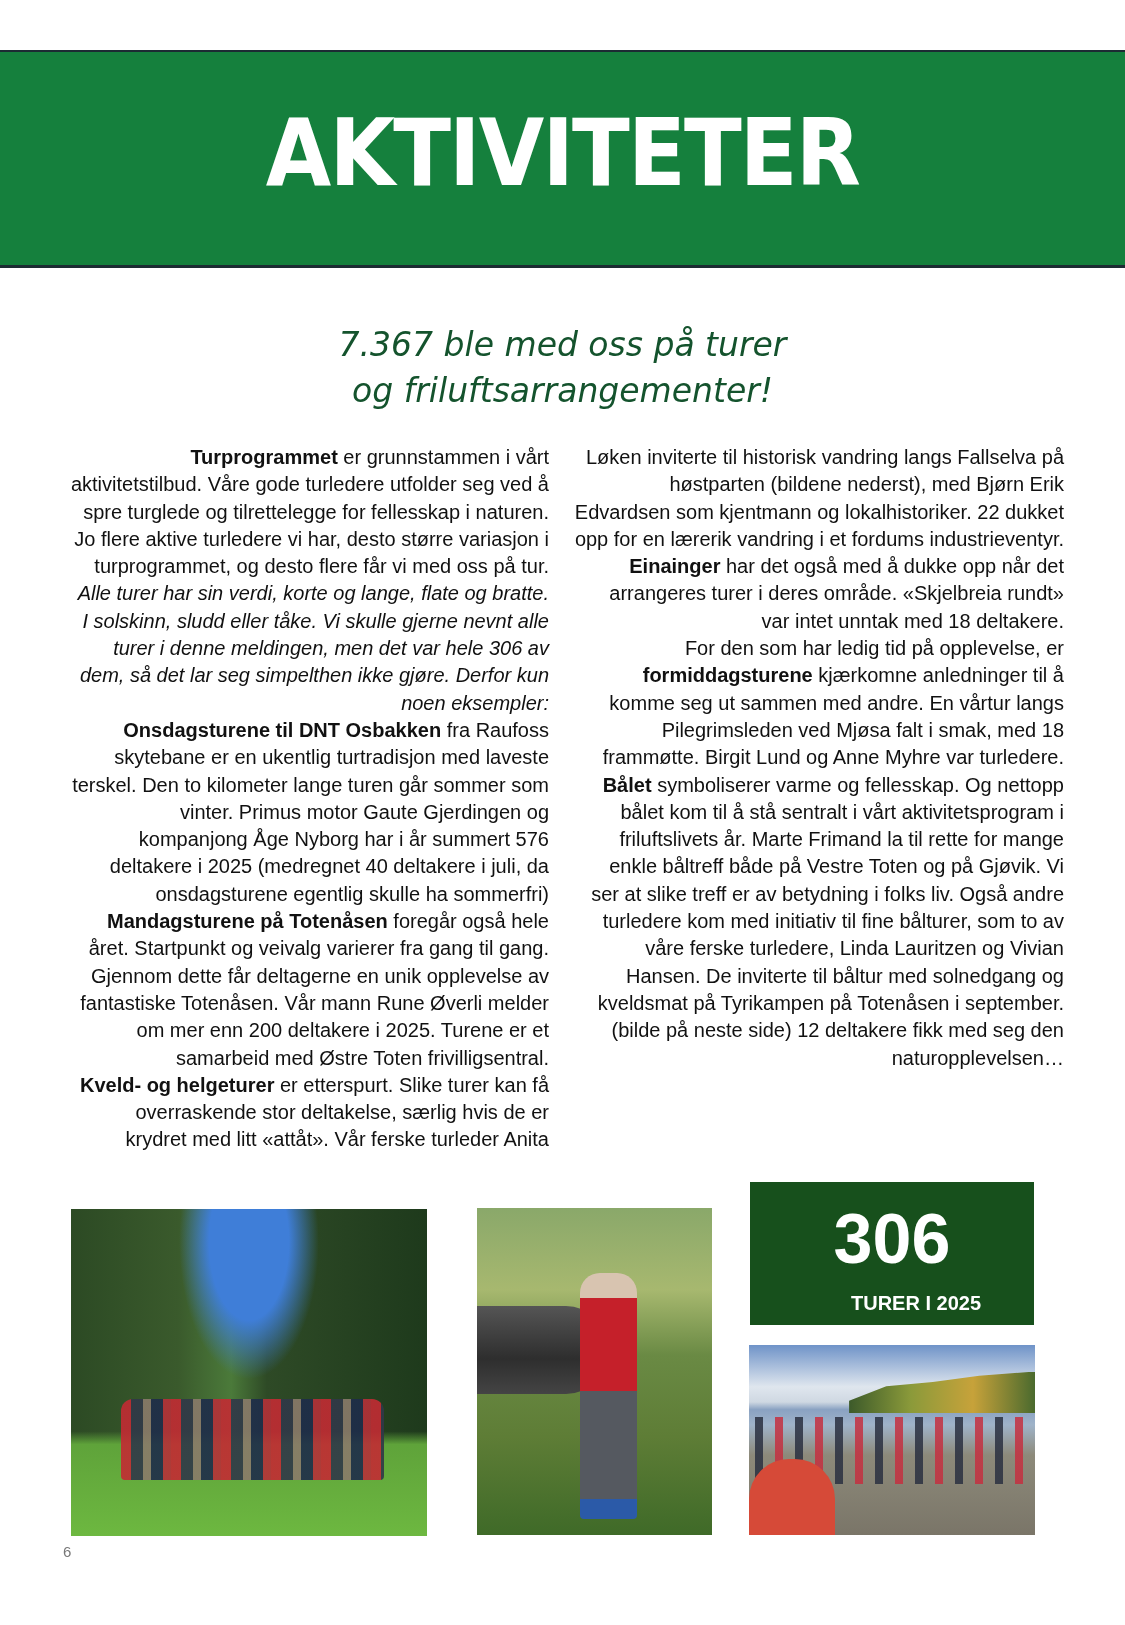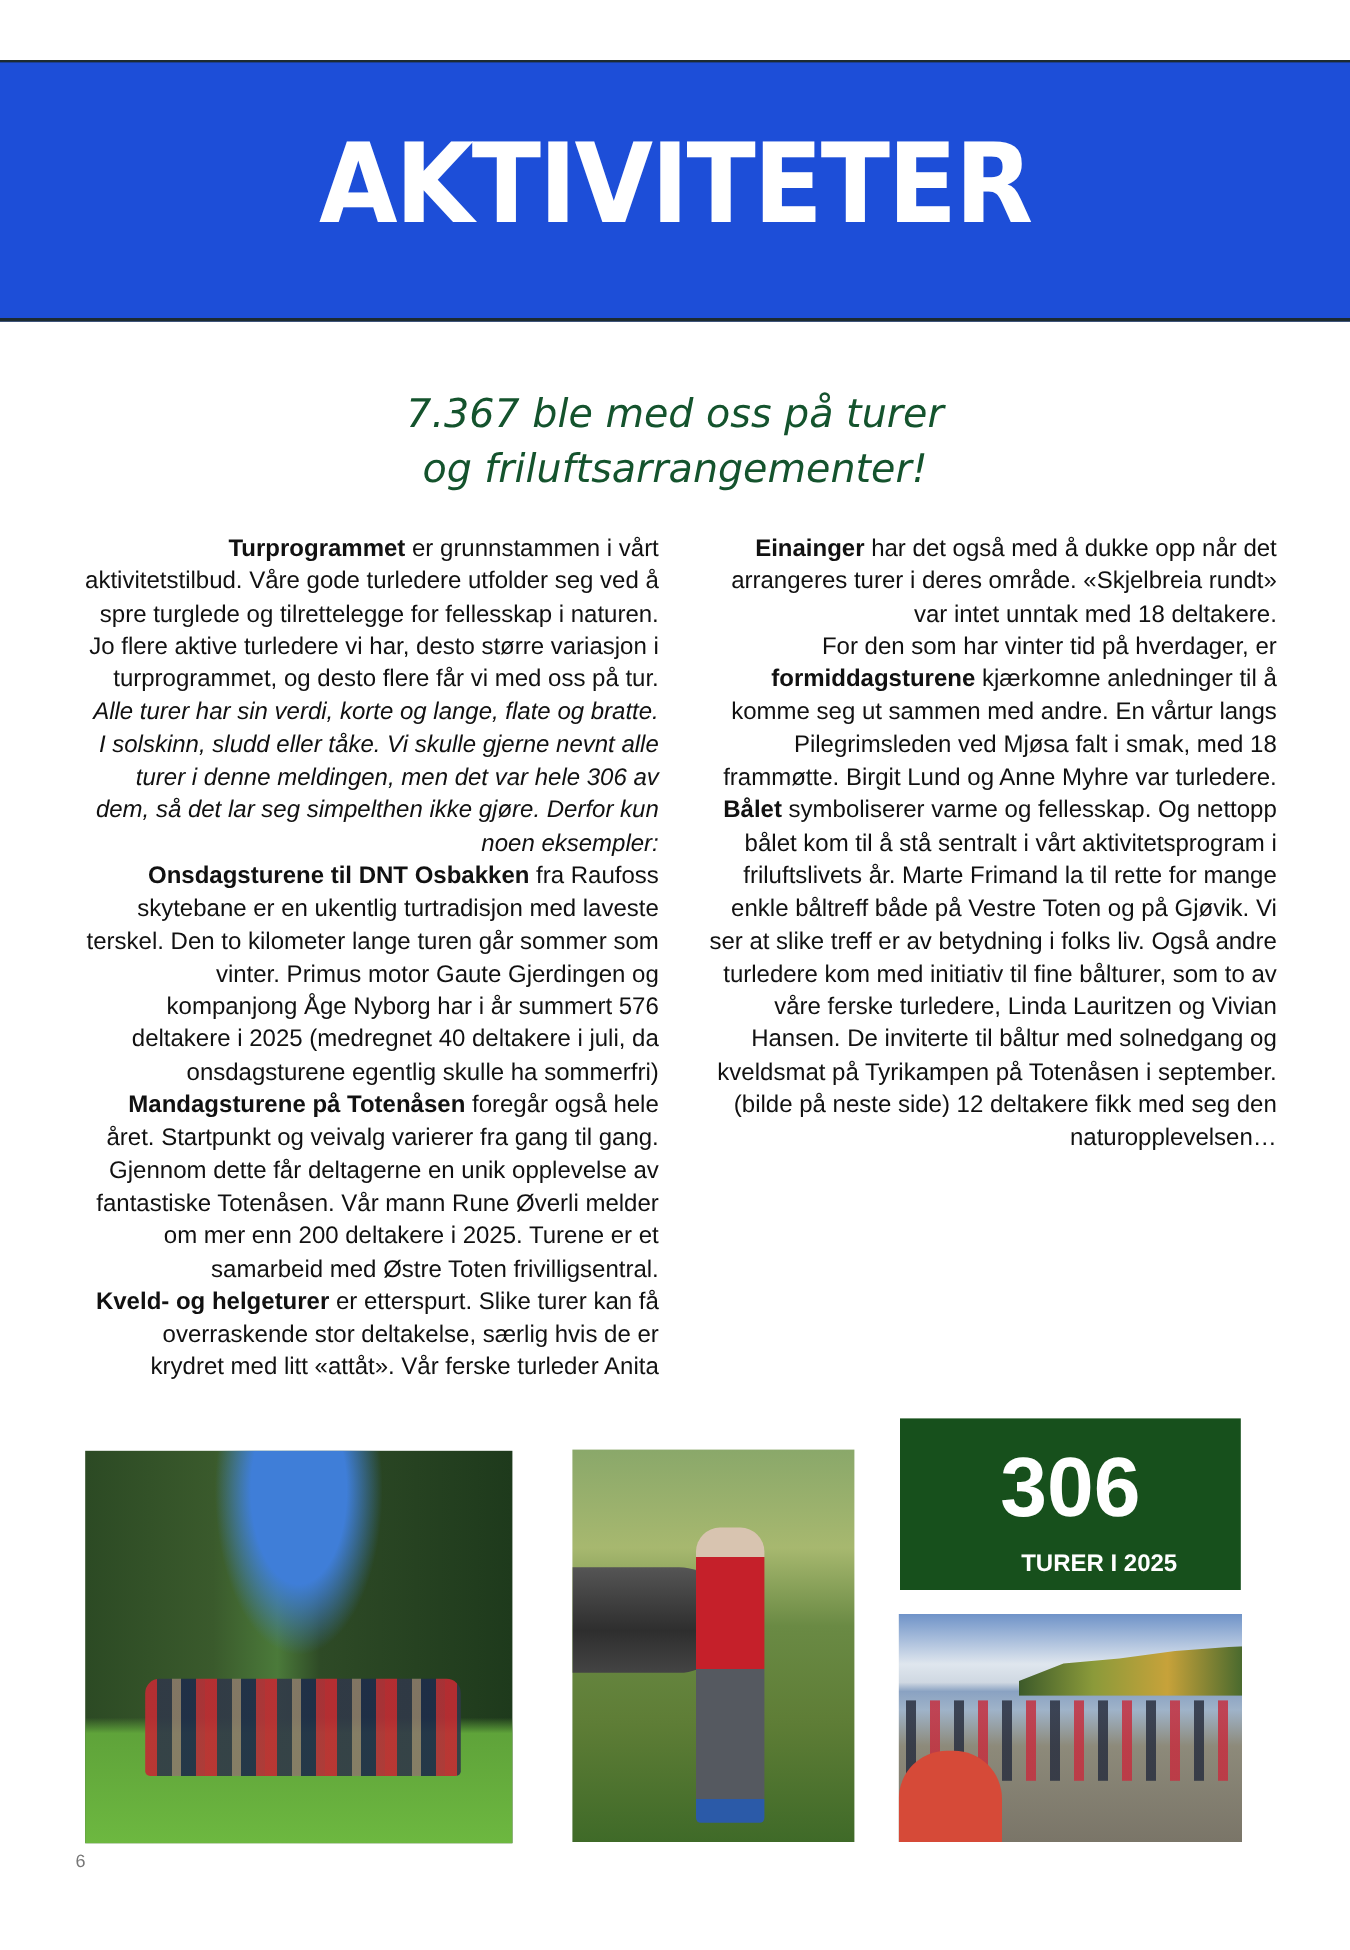--- a/index.html
+++ b/index.html
@@ -1,19 +1,19 @@
 <!DOCTYPE html>
 <html><head>
 <meta charset="utf-8">
 <style>
   html, body { margin: 0; padding: 0; background: #ffffff; }
   body { width: 1125px; height: 1625px; position: relative; overflow: hidden; font-family: "Liberation Sans", sans-serif; color: #111; }
   .header-band {
     position: absolute; left: 0; top: 50px; width: 1125px; height: 218px;
-    background: #1d4ed8; border-top: 2px solid #1c2b33; border-bottom: 3px solid #1c2b33;
+    background: #15803d; border-top: 2px solid #1c2b33; border-bottom: 3px solid #1c2b33;
     box-sizing: border-box; display: flex; align-items: center; justify-content: center;
   }
   .header-title {
     color: #ffffff; font-family: "DejaVu Sans", sans-serif; font-weight: bold;
     font-size: 92px; letter-spacing: -2px; transform: scaleX(0.92); margin-top: -10px;
   }
   .subtitle {
     position: absolute; left: 0; width: 1125px; top: 322px; text-align: center;
     font-family: "DejaVu Sans", sans-serif; font-style: italic; font-size: 33px; line-height: 46px; color: #14532d;
   }
@@ -75,22 +75,23 @@
 
 <div class="col col-left">
   <p><b>Turprogrammet</b><span> er grunnstammen i vårt aktivitetstilbud. Våre gode turledere utfolder seg ved å spre turglede og tilrettelegge for fellesskap i naturen. Jo flere aktive turledere vi har, desto større variasjon i turprogrammet, og desto flere får vi med oss på tur.</span></p>
   <p class="indent"><i>Alle turer har sin verdi, korte og lange, flate og bratte. I solskinn, sludd eller tåke. Vi skulle gjerne nevnt alle turer i denne meldingen, men det var hele 306 av dem, så det lar seg simpelthen ikke gjøre. Derfor kun noen eksempler:</i></p>
   <p class="indent"><b>Onsdagsturene til DNT Osbakken</b><span> fra Raufoss skytebane er en ukentlig turtradisjon med laveste terskel. Den to kilometer lange turen går sommer som vinter. Primus motor Gaute Gjerdingen og kompanjong Åge Nyborg har i år summert 576 deltakere i 2025 (medregnet 40 deltakere i juli, da onsdagsturene egentlig skulle ha sommerfri)</span></p>
   <p class="indent"><b>Mandagsturene på Totenåsen</b><span> foregår også hele året. Startpunkt og veivalg varierer fra gang til gang. Gjennom dette får deltagerne en unik opplevelse av fantastiske Totenåsen. Vår mann Rune Øverli melder om mer enn 200 deltakere i 2025. Turene er et samarbeid med Østre Toten frivilligsentral.</span></p>
   <p class="indent"><b>Kveld- og helgeturer</b><span> er etterspurt. Slike turer kan få overraskende stor deltakelse, særlig hvis de er krydret med litt «attåt». Vår ferske turleder Anita</span></p>
 </div>
 
 <div class="col col-right">
+  <p><span>Løken inviterte til historisk vandring langs Fallselva på høstparten (bildene nederst), med Bjørn Erik Edvardsen som kjentmann og lokalhistoriker. 22 dukket opp for en lærerik vandring i et fordums industrieventyr.</span></p>
   <p class="indent"><b>Einainger</b><span> har det også med å dukke opp når det arrangeres turer i deres område. «Skjelbreia rundt» var intet unntak med 18 deltakere.</span></p>
-  <p class="indent"><span>For den som har vinter tid på hverdager, er </span><b>formiddagsturene</b><span> kjærkomne anledninger til å komme seg ut sammen med andre. En vårtur langs Pilegrimsleden ved Mjøsa falt i smak, med 18 frammøtte. Birgit Lund og Anne Myhre var turledere.</span></p>
+  <p class="indent"><span>For den som har ledig tid på opplevelse, er </span><b>formiddagsturene</b><span> kjærkomne anledninger til å komme seg ut sammen med andre. En vårtur langs Pilegrimsleden ved Mjøsa falt i smak, med 18 frammøtte. Birgit Lund og Anne Myhre var turledere.</span></p>
   <p class="indent"><b>Bålet</b><span> symboliserer varme og fellesskap. Og nettopp bålet kom til å stå sentralt i vårt aktivitetsprogram i friluftslivets år. Marte Frimand la til rette for mange enkle båltreff både på Vestre Toten og på Gjøvik. Vi ser at slike treff er av betydning i folks liv. Også andre turledere kom med initiativ til fine bålturer, som to av våre ferske turledere, Linda Lauritzen og Vivian Hansen. De inviterte til båltur med solnedgang og kveldsmat på Tyrikampen på Totenåsen i september. (bilde på neste side) 12 deltakere fikk med seg den naturopplevelsen…</span></p>
 </div>
 
 <div class="photo photo1" title="Gruppebilde av turdeltakere foran foss i skogen">
   <div class="people"></div>
 </div>
 
 <div class="photo photo2" title="Turdeltaker i rød jakke ved gammelt rør i skogen">
   <div class="pipe"></div>
   <div class="man"></div>

